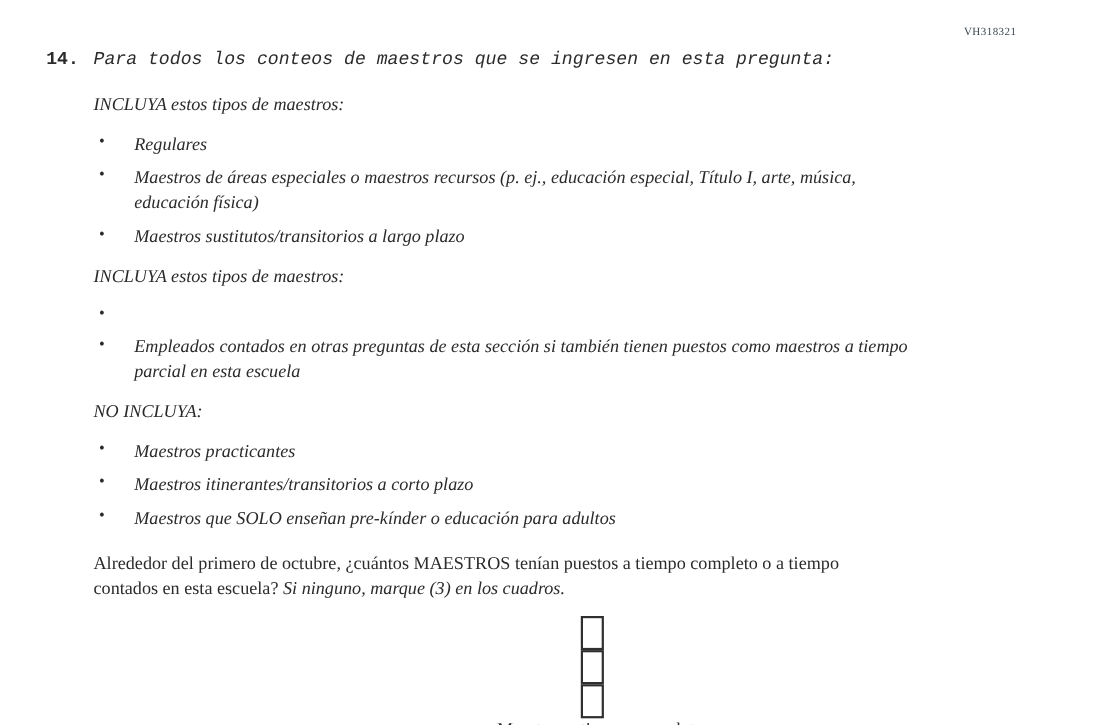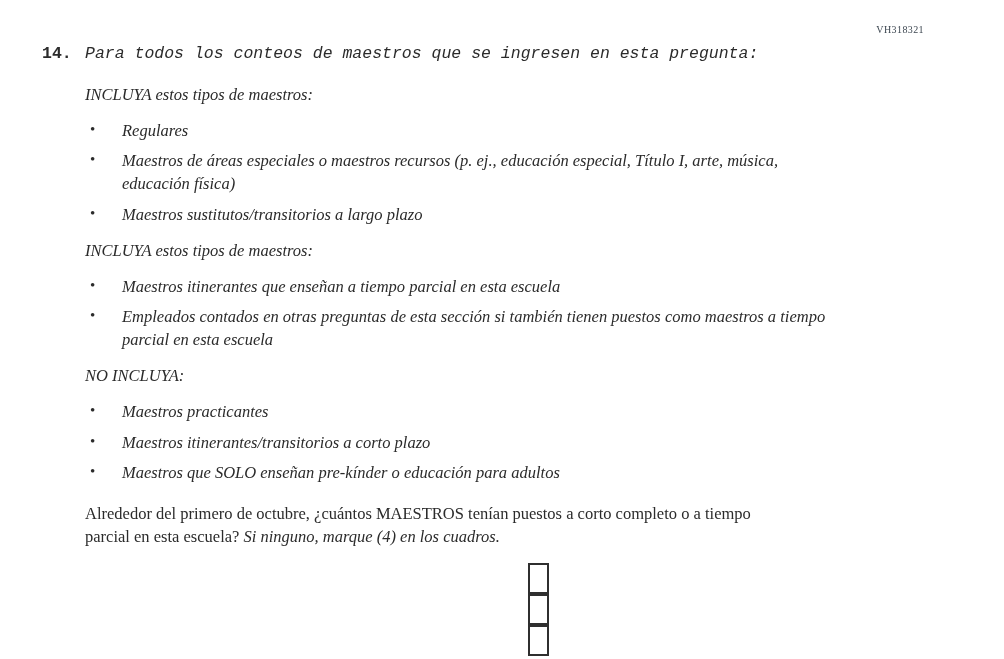--- a/index.html
+++ b/index.html
@@ -102,21 +102,20 @@
         <span class="bullet">•</span>
         <span class="b-text">Maestros de áreas especiales o maestros recursos (p. ej., educación especial, Título I, arte, música, educación física)</span>
       </div>
       <div class="bullet-item">
         <span class="bullet">•</span>
         <span class="b-text">Maestros sustitutos/transitorios a largo plazo</span>
       </div>
       <div class="sec-heading">INCLUYA estos tipos de maestros:</div>
       <div class="bullet-item">
         <span class="bullet">•</span>
-        <span class="b-text">Maestros itinerantes que enseñan a tiempo parcial en esta escuela</span>
       </div>
       <div class="bullet-item">
         <span class="bullet">•</span>
         <span class="b-text">Empleados contados en otras preguntas de esta sección si también tienen puestos como maestros a tiempo parcial en esta escuela</span>
       </div>
       <div class="sec-heading">NO INCLUYA:</div>
       <div class="bullet-item">
         <span class="bullet">•</span>
         <span class="b-text">Maestros practicantes</span>
       </div>
@@ -124,22 +123,22 @@
         <span class="bullet">•</span>
         <span class="b-text">Maestros itinerantes/transitorios a corto plazo</span>
       </div>
       <div class="bullet-item">
         <span class="bullet">•</span>
         <span class="b-text">Maestros que SOLO enseñan pre-kínder o educación para adultos</span>
       </div>
     </div>
 
   <div class="final-question">
-    <span>Alrededor del primero de octubre, ¿cuántos MAESTROS tenían puestos a corto completo o a tiempo parcial en esta escuela?</span>
-    <span class="q-note">Si ninguno, marque (4) en los cuadros.</span>
+    <span>Alrededor del primero de octubre, ¿cuántos MAESTROS tenían puestos a tiempo completo o a tiempo contados en esta escuela?</span>
+    <span class="q-note">Si ninguno, marque (3) en los cuadros.</span>
   </div>
 
   <div class="answer-rows">
       <div class="answer-row">
         <div class="write-box"></div>
         <div class="write-box"></div>
         <div class="write-box"></div>
         <span class="answer-label">Maestros a tiempo completo</span>
       </div>
     </div>

